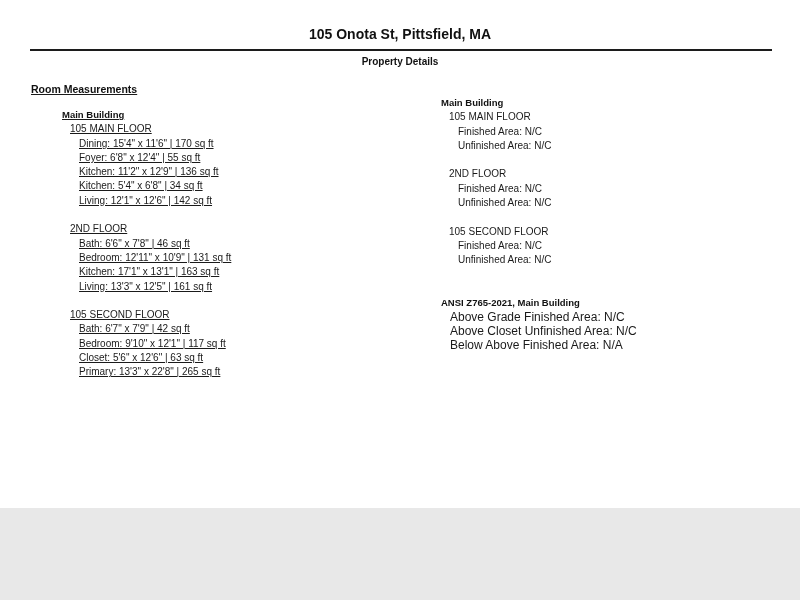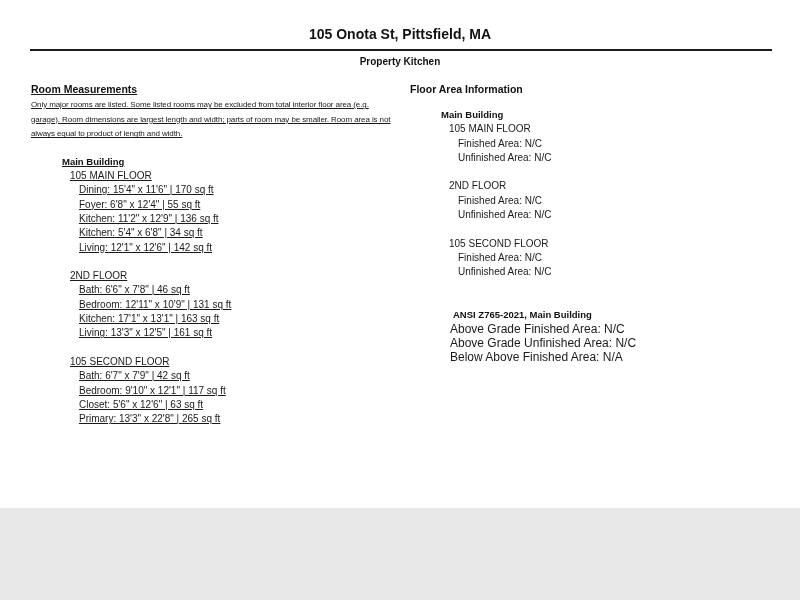--- a/index.html
+++ b/index.html
@@ -22,21 +22,21 @@
   .col-heading { font-size:10.5px; font-weight:bold; line-height:12px; color:#111; }
   .col-desc { font-size:8px; letter-spacing:-0.1px; line-height:14.6px; margin-top:3px; color:#1a1a1a; }
   
   .section-block { margin-top:13px; padding-left:31px; line-height:14.3px; }
   .building-name { font-size:9.5px; font-weight:bold; color:#111; }
   .floor-block + .floor-block { margin-top:14.3px; }
   .floor-name { font-size:10px; margin-left:8px; }
   .room-line, .area-line { font-size:10px; margin-left:17px; }
   
   .ansi-block { margin-top:28px; padding-left:31px; line-height:14.3px; }
-  .ansi-heading { font-size:9.5px; font-weight:bold; color:#111;margin-left:12px; }
+  .ansi-heading { font-size:9.5px; font-weight:bold; color:#111; }
   .ansi-line { font-size:12px; margin-left:9px; }
   
   .nc-note { margin-top:15px; display:flex; font-size:8.3px; line-height:14.3px; }
   .nc-term { font-weight:bold; width:37px; flex:none; }
   
   .footer-rule { position:absolute; left:30px; top:565px; width:743px; height:3px; background:#1c1c1c; }
   .footer-text { position:absolute; left:32px; top:570px; width:640px; font-size:6.5px; color:#222; }
   .brand { position:absolute; right:4px; top:566px; display:flex; align-items:flex-start; gap:18px; }
   .brand-text { font-size:18px; font-weight:bold; letter-spacing:-0.3px; color:var(--brand-blue,#3FA2C6); }
   .brand-icon { display:block; }
@@ -46,25 +46,24 @@
     color:var(--watermark-gray,#BDBDBD); -webkit-text-stroke:0.6px #a8a8a8;
   }
 </style>
 </head>
 <body>
 
 <div class="page">
 
   <div class="title">105 Onota St, Pittsfield, MA</div>
   <div class="header-rule"></div>
-  <div class="subtitle">Property Kitchen</div>
+  <div class="subtitle">Property Details</div>
 
   <div class="col col-left">
     <div class="col-heading">Room Measurements</div>
-    <div class="col-desc">Only major rooms are listed. Some listed rooms may be excluded from total interior floor area (e.g. garage). Room dimensions are largest length and width; parts of room may be smaller. Room area is not always equal to product of length and width.</div>
     <div class="section-block">
       <div class="building-name">Main Building</div>
       <div id="room-floors">
           <div class="floor-block">
             <div class="floor-name">105 MAIN FLOOR</div>
             <div class="room-line">Dining: 15'4" x 11'6" | 170 sq ft</div>
             <div class="room-line">Foyer: 6'8" x 12'4" | 55 sq ft</div>
             <div class="room-line">Kitchen: 11'2" x 12'9" | 136 sq ft</div>
             <div class="room-line">Kitchen: 5'4" x 6'8" | 34 sq ft</div>
             <div class="room-line">Living: 12'1" x 12'6" | 142 sq ft</div>
@@ -81,21 +80,20 @@
             <div class="room-line">Bath: 6'7" x 7'9" | 42 sq ft</div>
             <div class="room-line">Bedroom: 9'10" x 12'1" | 117 sq ft</div>
             <div class="room-line">Closet: 5'6" x 12'6" | 63 sq ft</div>
             <div class="room-line">Primary: 13'3" x 22'8" | 265 sq ft</div>
           </div>
         </div>
     </div>
   </div>
 
   <div class="col col-right">
-    <div class="col-heading">Floor Area Information</div>
     <div class="section-block">
       <div class="building-name">Main Building</div>
       <div id="area-floors">
           <div class="floor-block">
             <div class="floor-name">105 MAIN FLOOR</div>
             <div class="area-line">Finished Area: N/C</div>
             <div class="area-line">Unfinished Area: N/C</div>
           </div>
           <div class="floor-block">
             <div class="floor-name">2ND FLOOR</div>
@@ -106,21 +104,21 @@
             <div class="floor-name">105 SECOND FLOOR</div>
             <div class="area-line">Finished Area: N/C</div>
             <div class="area-line">Unfinished Area: N/C</div>
           </div>
         </div>
     </div>
     <div class="ansi-block">
       <div class="ansi-heading">ANSI Z765-2021, Main Building</div>
       <div id="ansi-lines">
           <div class="ansi-line">Above Grade Finished Area: N/C</div>
-          <div class="ansi-line">Above Grade Unfinished Area: N/C</div>
+          <div class="ansi-line">Above Closet Unfinished Area: N/C</div>
           <div class="ansi-line">Below Above Finished Area: N/A</div>
         </div>
     </div>
   </div>
 
   <div class="footer-rule"></div>
   <div class="footer-text">White regions are excluded from total floor area in iGUIDE floor plans. All room dimensions and floor areas must be considered approximate and are subject to independent verification.</div>
   <div class="brand">
     <svg class="brand-icon" width="18" height="18" viewBox="0 0 18 18">
       <rect x="0.5" y="0.5" width="17" height="17" rx="3.2" fill="#3FA2C6"></rect>

